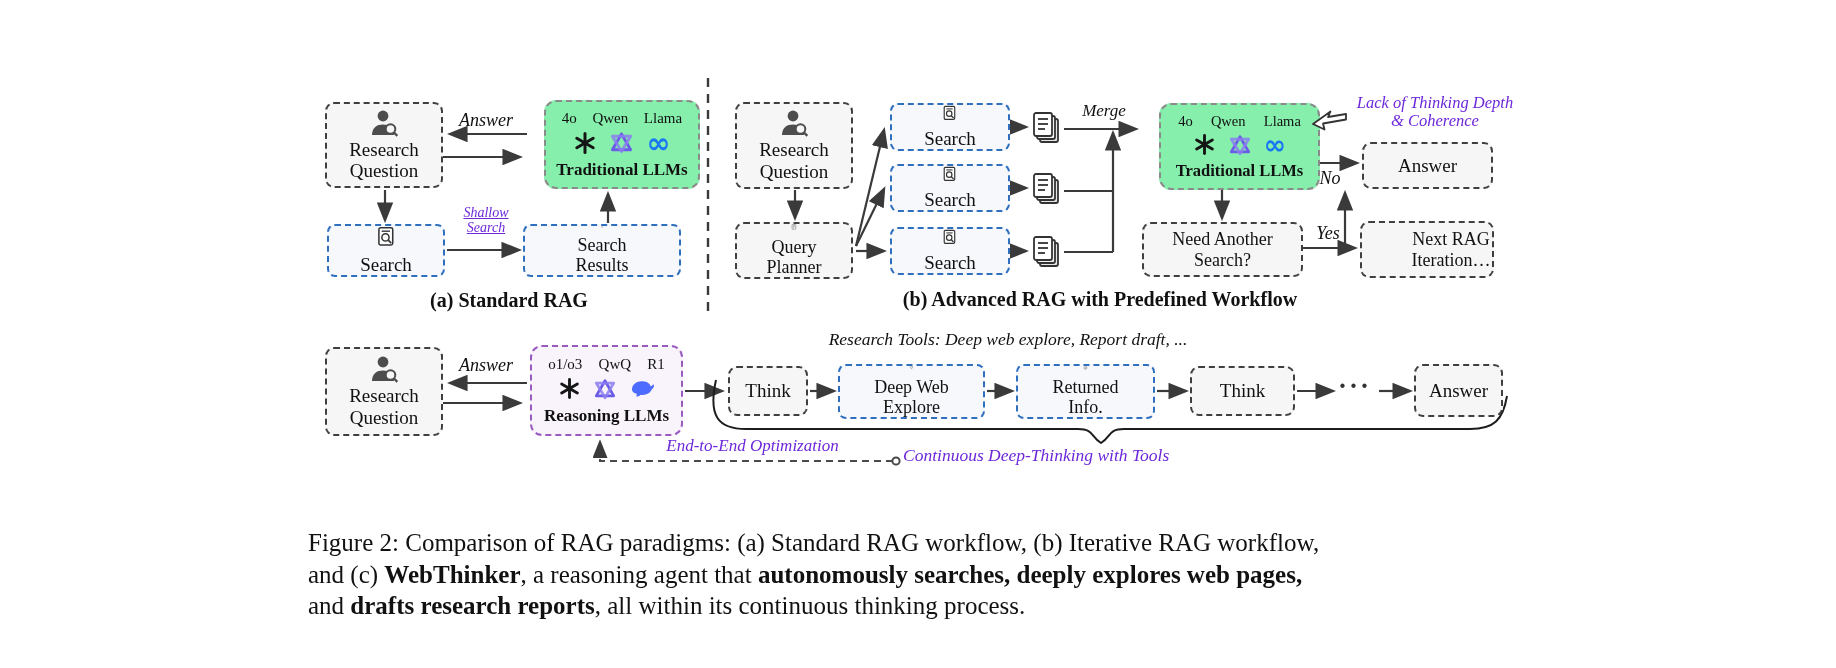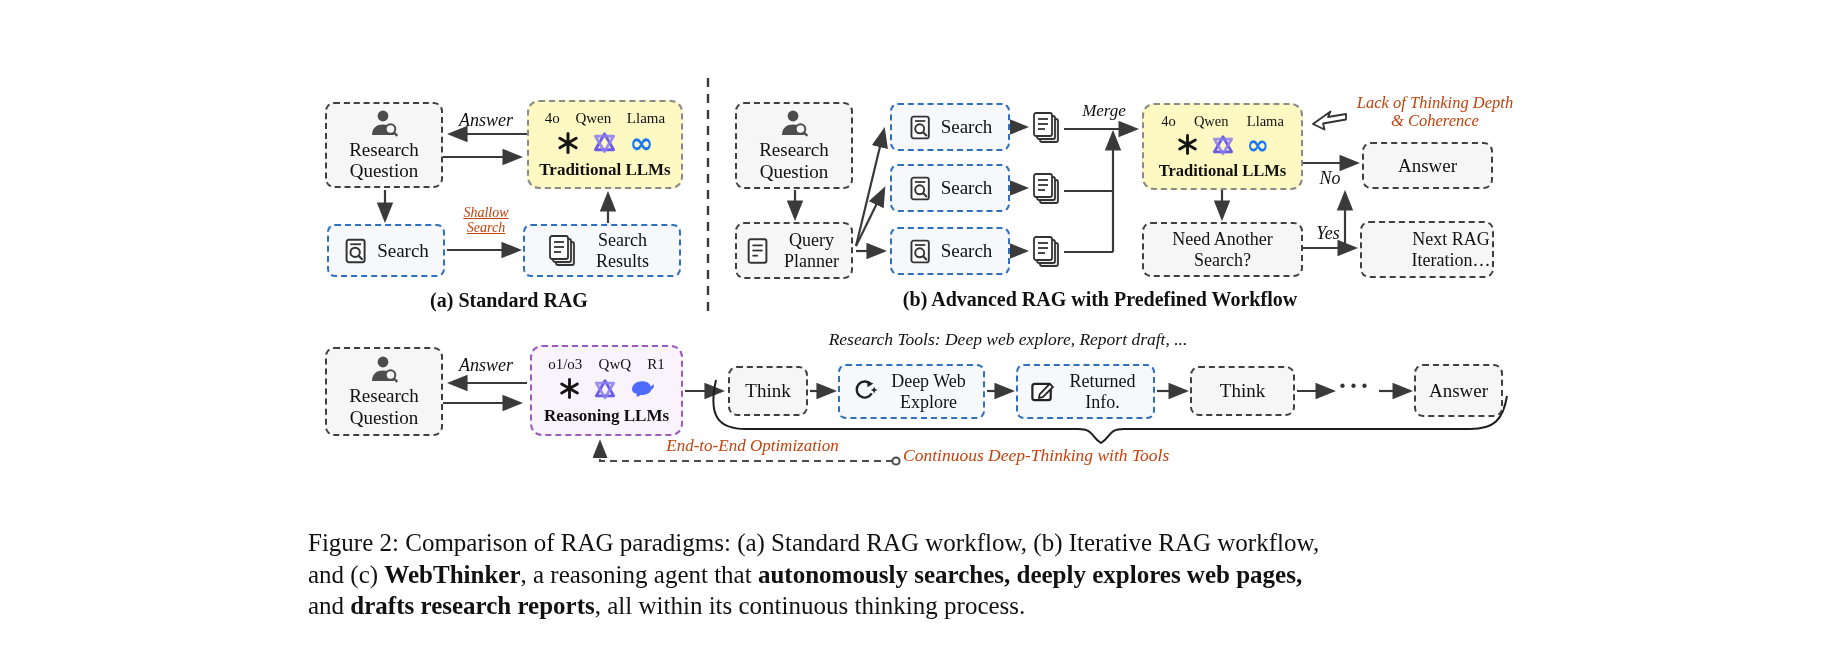--- a/index.html
+++ b/index.html
@@ -2,29 +2,29 @@
 <html><head>
 <meta charset="utf-8">
 <style>
   html,body{margin:0;padding:0;background:#fff;}
   .stage{position:relative;width:1836px;height:668px;background:#ffffff;overflow:hidden;
          font-family:"Liberation Serif","DejaVu Serif",serif;color:#111;}
   .overlay{position:absolute;left:0;top:0;}
   .box{position:absolute;display:flex;align-items:center;justify-content:center;
        box-sizing:border-box;text-align:center;line-height:1.12;}
   .col{flex-direction:column;}
-  .row{flex-direction:row;gap:7px;}
+  .row{flex-direction:column;gap:7px;}
   .box-dark{border:2.6px dashed #3f3f3f;background:#f6f6f6;border-radius:9px;}
-  .box-llm{border:2.6px dashed #8a8a8a;background:#fef9c3;border-radius:12px;}
+  .box-llm{border:2.6px dashed #8a8a8a;background:#86efac;border-radius:12px;margin-left:17px;}
   .box-tool{border:2.6px dashed #2E6FBE;background:#f6f8fc;border-radius:8px;}
   .box-reason{border:2.6px dashed #9A5BBF;background:#f9f3fb;border-radius:12px;}
   .lbl{font-size:19px;}
   .lbl-s{font-size:18px;}
   .ital{position:absolute;font-style:italic;font-size:18px;text-align:center;line-height:1.1;color:#111;}
-  .orange{color:#c2410c;}
+  .orange{color:#6d28d9;}
   .cap{position:absolute;font-weight:bold;font-size:20px;text-align:center;white-space:nowrap;}
   .models{display:flex;justify-content:space-around;width:100%;font-size:15px;padding:0 6px;box-sizing:border-box;}
   .models-b{font-size:14.5px;}
   .icons{display:flex;align-items:center;gap:13px;margin-top:1px;height:30px;}
   .llmname{font-weight:bold;font-size:17px;margin-top:2px;}
   .meta-glyph{font-family:"DejaVu Sans",sans-serif;font-weight:bold;color:#1877F2;font-size:29px;line-height:22px;}
   .dots{position:absolute;font-size:27px;font-weight:bold;color:#333;letter-spacing:2px;}
   .fig-cap{position:absolute;left:308px;top:527px;font-size:25px;line-height:31.5px;white-space:nowrap;}
   .b{font-weight:bold;}
 </style>

